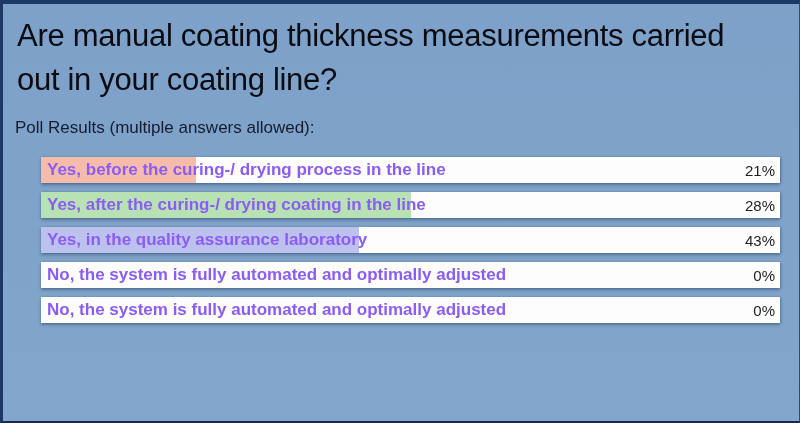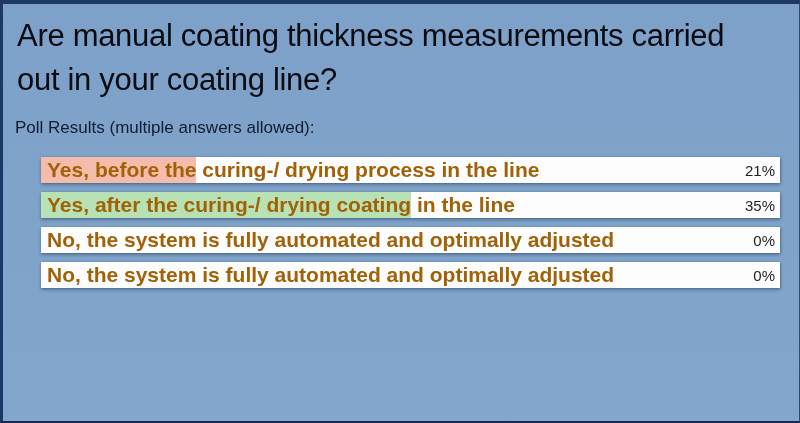--- a/index.html
+++ b/index.html
@@ -55,23 +55,23 @@
     left: 0;
     top: 0;
     bottom: 0;
     width: 0;
   }
   .bar-label {
     position: absolute;
     left: 6px;
     top: 50%;
     transform: translateY(-50%);
-    font-size: 21px;
+    font-size: 17px;
     font-weight: bold;
-    color: #a16207;
+    color: #8b5cf6;
     white-space: nowrap;
   }
   .bar-pct {
     position: absolute;
     right: 5px;
     top: 50%;
     transform: translateY(-50%);
     font-size: 15px;
     color: #1f1f1f;
     white-space: nowrap;
@@ -91,23 +91,28 @@
 
     <div class="bar-row">
       <div class="bar-fill" style="width: 21%; background: rgb(246, 188, 171);"></div>
       <div class="bar-label">Yes, before the curing-/ drying process in the line</div>
       <div class="bar-pct">21%</div>
     </div>
 
     <div class="bar-row">
       <div class="bar-fill" style="width: 50%; background: rgb(185, 226, 180);"></div>
       <div class="bar-label">Yes, after the curing-/ drying coating in the line</div>
-      <div class="bar-pct">35%</div>
+      <div class="bar-pct">28%</div>
     </div>
 
+    <div class="bar-row">
+      <div class="bar-fill" style="width: 43%; background: rgb(189, 193, 238);"></div>
+      <div class="bar-label">Yes, in the quality assurance laboratory</div>
+      <div class="bar-pct">43%</div>
+    </div>
 
     <div class="bar-row">
       <div class="bar-fill" style="width: 0%;"></div>
       <div class="bar-label">No, the system is fully automated and optimally adjusted</div>
       <div class="bar-pct">0%</div>
     </div>
 
     <div class="bar-row">
       <div class="bar-fill" style="width: 0%;"></div>
       <div class="bar-label">No, the system is fully automated and optimally adjusted</div>

